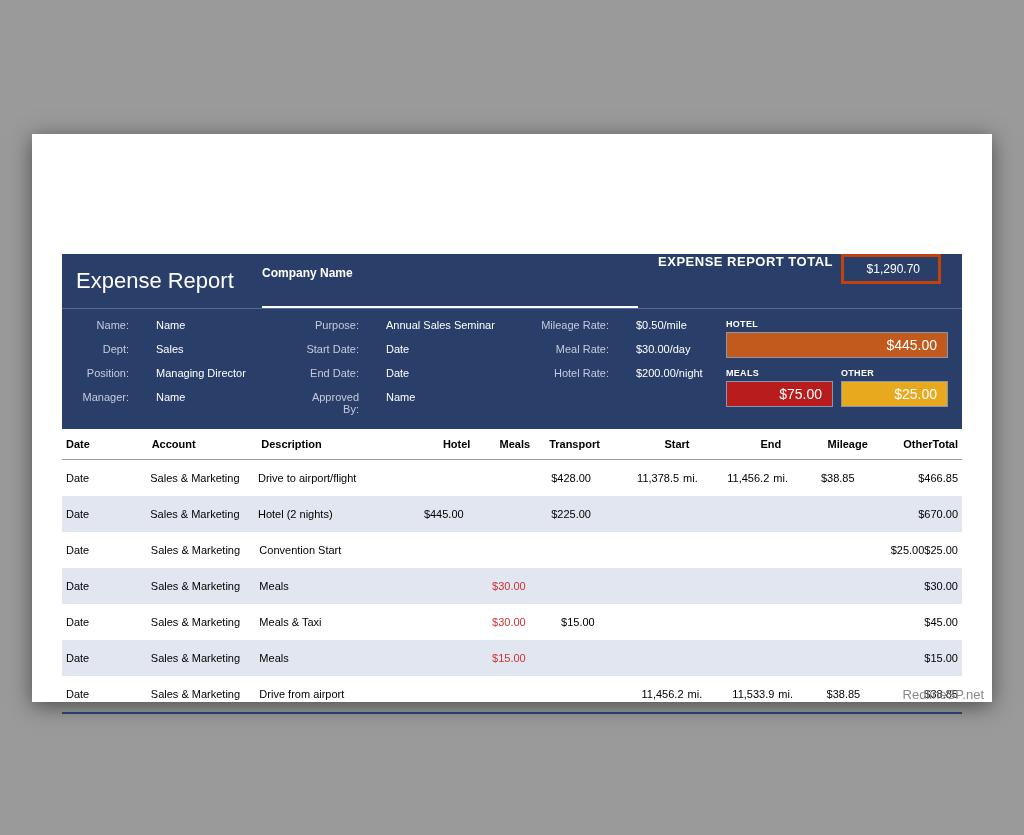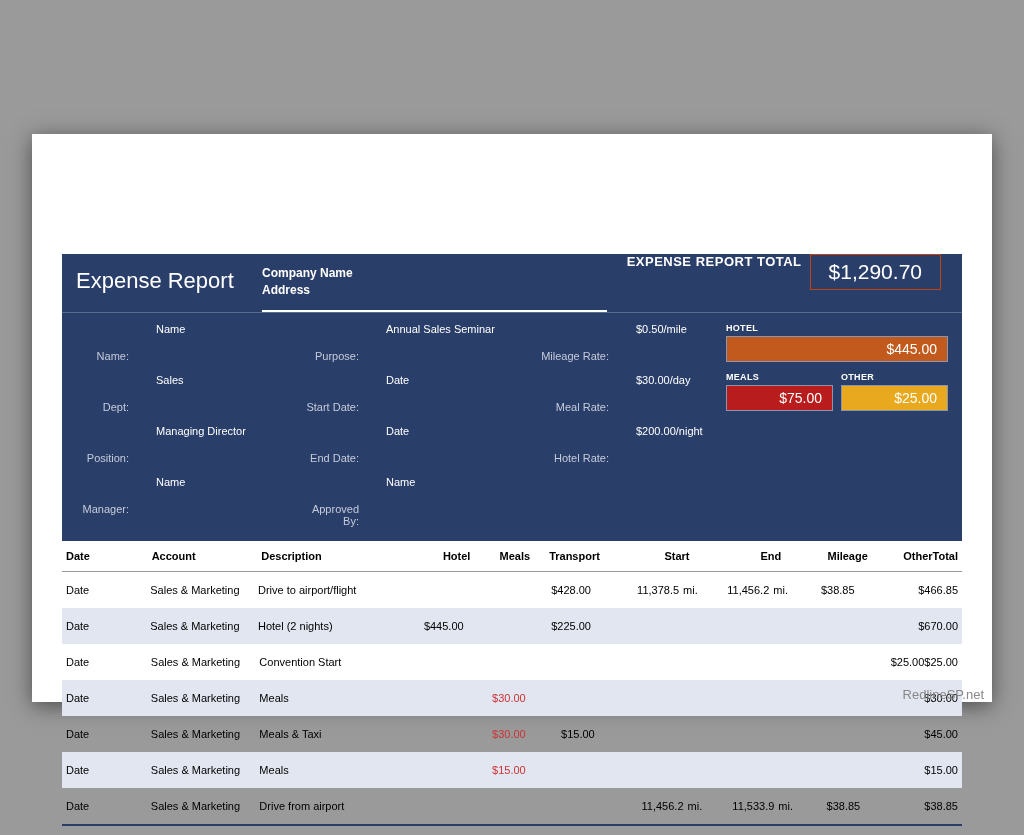--- a/index.html
+++ b/index.html
@@ -51,38 +51,38 @@
   align-items: flex-start;
   padding: 0 21px 10px 0;
   gap: 8px;
 }
 .total-label {
   font-size: 13px;
   font-weight: bold;
   letter-spacing: 0.5px;
 }
 .total-value {
-  border: 1px solid #c2410c;
+  border: 3px solid #c2410c;
   padding: 5px 18px;
-  font-size: 21px;
+  font-size: 12px;
   min-width: 100px;
   text-align: right;
 }
 .header-bottom {
   display: flex;
   padding: 10px 14px 14px 14px;
   font-size: 11px;
 }
 .info-col {
   display: flex;
   flex-direction: column;
   gap: 12px;
 }
 .info-row { display: flex; }
-.info-label { width: 80px; text-align: right; padding-right: 27px; color: #c5cbda; margin-top: 27px;}
+.info-label { width: 80px; text-align: right; padding-right: 27px; color: #c5cbda;}
 .info-value { color: #fff; }
 .col1 { width: 230px; }
 .col2 { width: 230px; }
 .col3 { width: 190px; gap: 12px; }
 .col3 .info-label { width: 100px; }
 .summary-boxes {
   flex: 1;
   display: flex;
   flex-direction: column;
   gap: 10px;
@@ -156,21 +156,20 @@
 <body>
 
 <div class="page">
   <div class="header-block">
     <div class="header-top">
       <div class="title-area">
         <div class="title">Expense Report</div>
       </div>
       <div class="company-area">
         <div>Company Name</div>
-        <div>Address</div>
       </div>
       <div class="total-area">
         <div class="total-label">EXPENSE REPORT TOTAL</div>
         <div class="total-value">$1,290.70</div>
       </div>
     </div>
     <div class="header-bottom">
       <div class="info-col col1">
         <div class="info-row">
             <div class="info-label">Name:</div>

